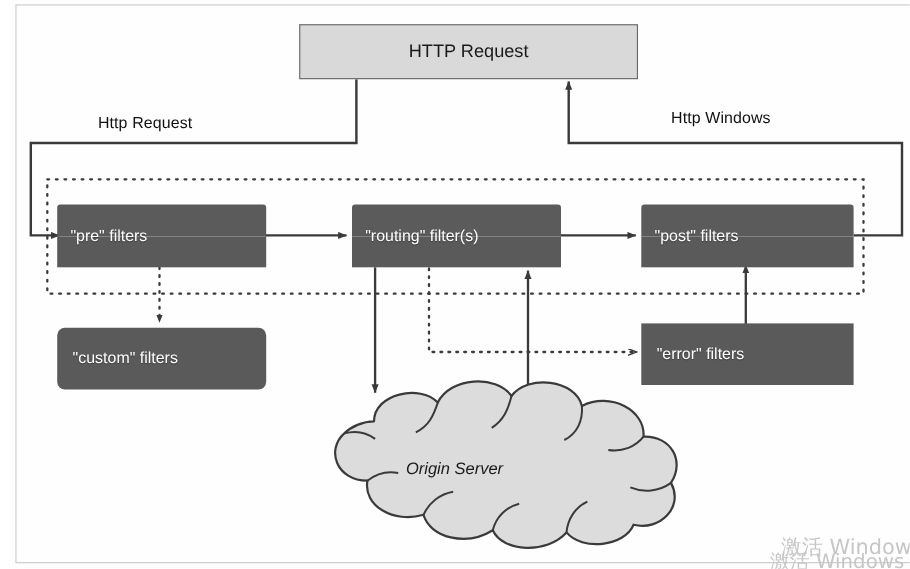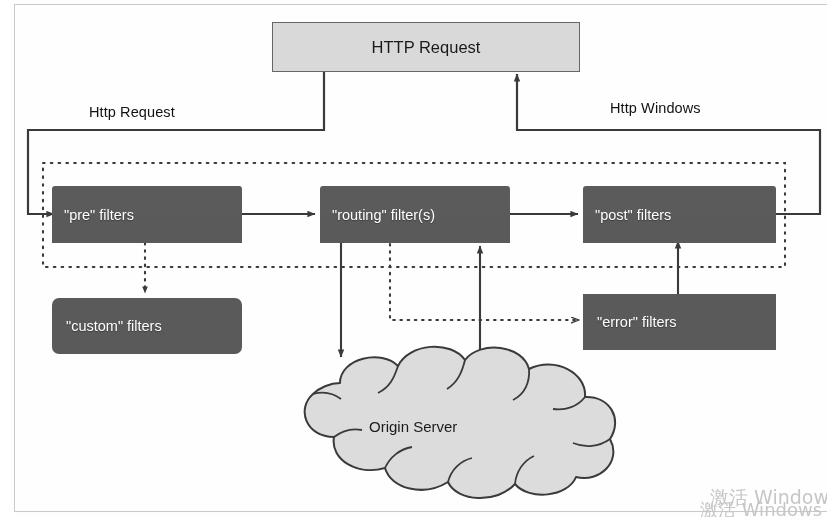--- a/index.html
+++ b/index.html
@@ -124,18 +124,18 @@
   </div>
 
   <div class="solidbox rounded" style="left:42px;top:298px;width:190px;height:56px;">
     <span class="fx">"custom" filters</span>
   </div>
 
   <div class="solidbox" style="left:573px;top:294px;width:193px;height:56px;">
     <span class="fx">"error" filters</span>
   </div>
 
-  <div class="cloudlabel" style="left:359px;top:418px;">Origin Server</div>
+  <div class="cloudlabel" style="left:359px;top:418px;font-style:italic;">Origin Server</div>
 
   <div class="wm2" style="left:700px;top:485px;font-size:19px;">激活 Windows</div>
   <div class="wm2" style="left:690px;top:498px;font-size:18px;">激活 Windows</div>
 
 </div>
 
 </body></html>

